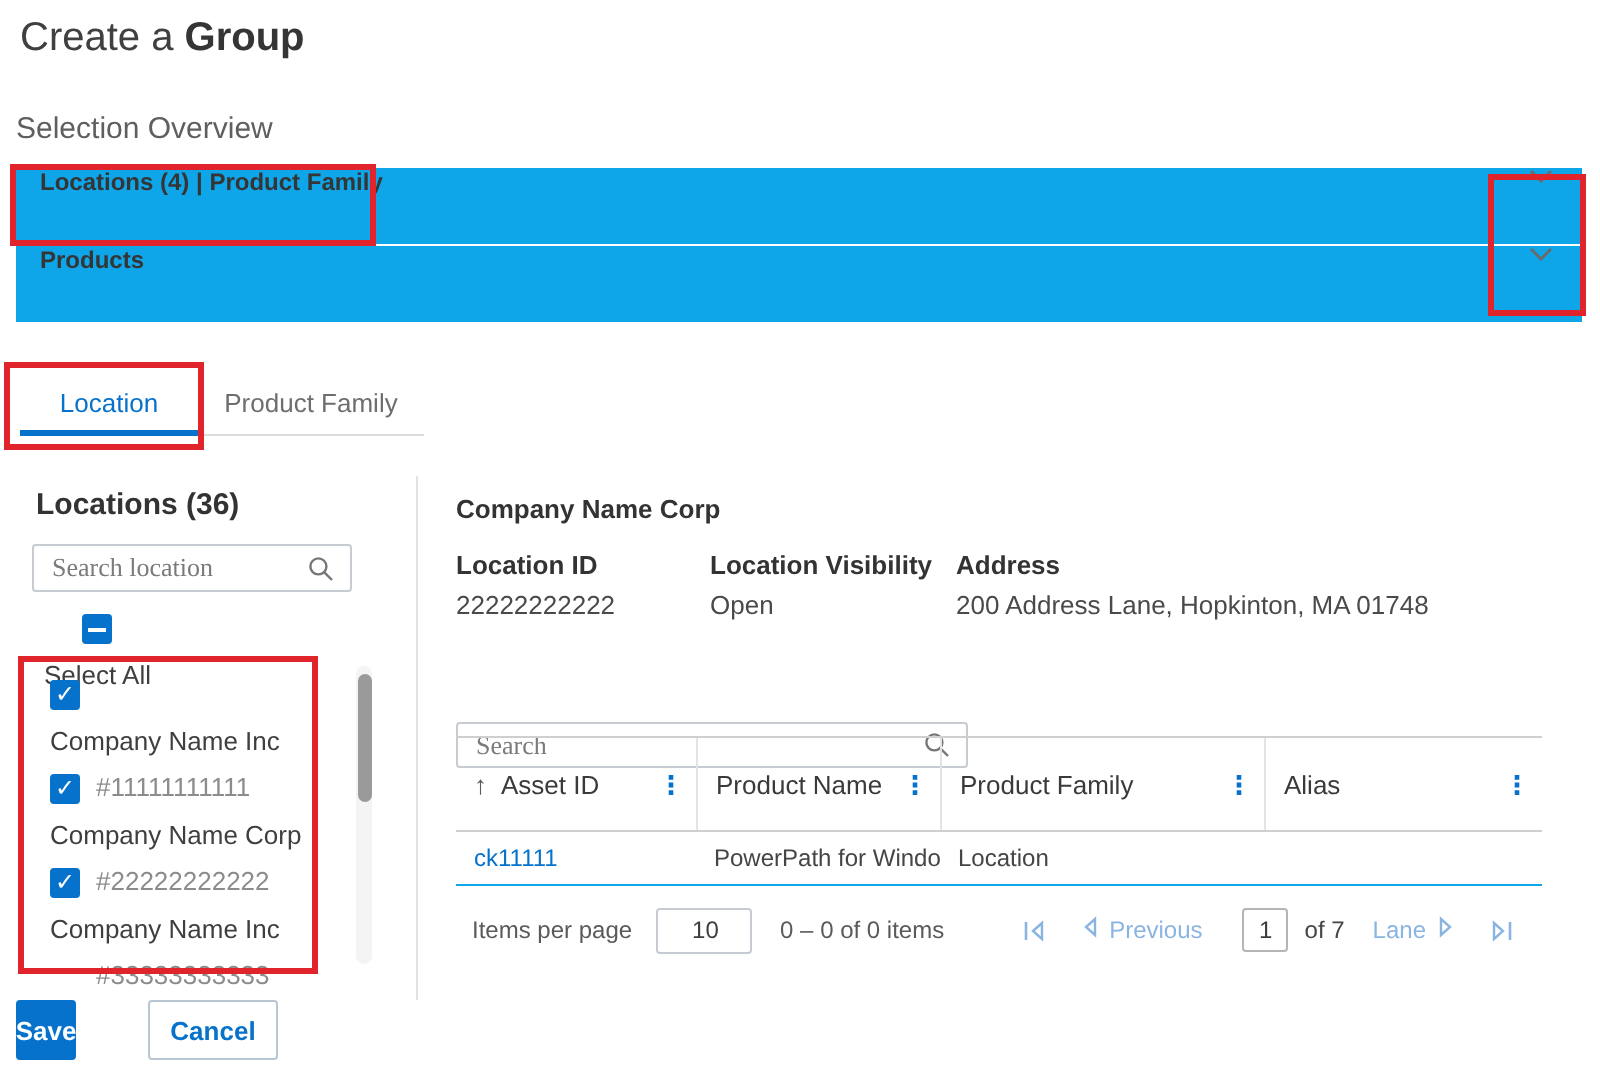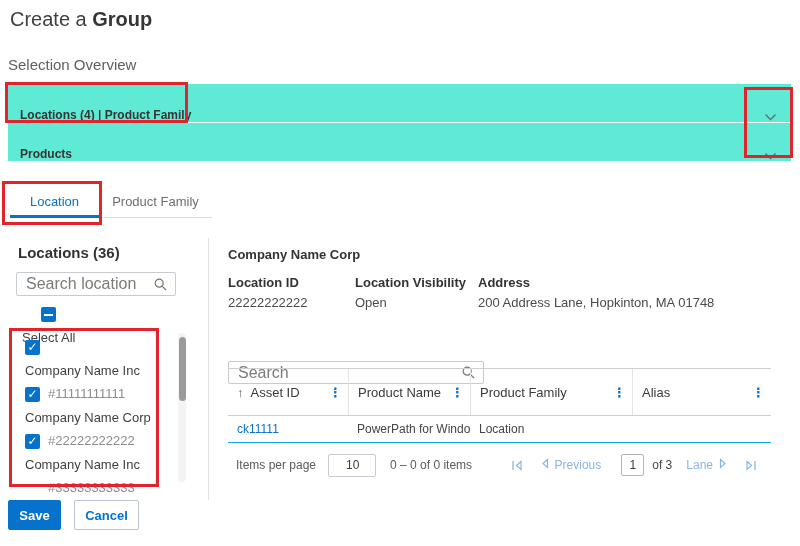--- a/index.html
+++ b/index.html
@@ -9,43 +9,43 @@
     font-family: "Liberation Sans", "DejaVu Sans", sans-serif;
     color: #3d3d3d; overflow: hidden;
   }
   .canvas { position: relative; width: 800px; height: 546px; background:#fff; }
 
   
   .page-title { position:absolute; left:10px; top:8px; font-size:20px; color:#404040; font-weight:400; }
   .page-title b { font-weight:700; color:#353535; }
   .overview-heading { position:absolute; left:8px; top:56px; font-size:15px; color:#5f5f5f; }
 
-  .accordion { position:absolute; left:8px; width:783px; height:38px; background:#5eead4;
-    display:flex; align-items:flex-end; justify-content:space-between; padding:0 14px 0 12px; cursor:pointer; }
+  .accordion { position:absolute; left:8px; width:783px; height:38px; background:#0ea5e9;
+    display:flex; align-items:flex-start; justify-content:space-between; padding:0 14px 0 12px; cursor:pointer; }
   .accordion-label { font-size:12px; font-weight:700; color:#353535; }
   .chev { width:13px; height:9px; display:inline-block; }
   .chev svg { display:block; }
 
   
   .anno { position:absolute; border:3px solid #e1242b; pointer-events:none; z-index:50; }
 
   
   .tab { position:absolute; top:188px; height:27px; display:flex; align-items:center; justify-content:center;
     font-size:13px; cursor:pointer; }
   .tab-location { left:10px; width:89px; color:#0672cb; }
   .tab-product-family { left:99px; width:113px; color:#6e6e6e; }
   .tab-underline { position:absolute; left:10px; top:215px; width:89px; height:3px; background:#0672cb; }
   .tabbar-line { position:absolute; left:99px; top:217px; width:113px; height:1px; background:#dcdcdc; }
 
   
   .loc-heading { position:absolute; left:18px; top:244px; font-size:15px; font-weight:700; color:#333; }
   .search-box { position:absolute; border:1px solid #c6cbd2; border-radius:2px; background:#fff;
     display:flex; align-items:center; }
-  .search-box input { border:none; outline:none; flex:1; min-width:0; font-size:16px; color:#0c4a6e;
-    font-family:Liberation Sans, sans-serif; padding:0 6px 0 9px; background:transparent; }
+  .search-box input { border:none; outline:none; flex:1; min-width:0; font-size:13px; color:#0c4a6e;
+    font-family:Liberation Serif, serif; padding:0 6px 0 9px; background:transparent; }
   .search-box input::placeholder { color:#7b7b7b; opacity:1; }
   .search-box .sicon { flex:0 0 auto; margin-right:8px; display:flex; }
   .loc-search { left:16px; top:272px; width:160px; height:24px; }
 
   .checkbox { width:15px; height:15px; background:#0672cb; border-radius:2px; flex:0 0 auto;
     position:relative; cursor:pointer; }
   .checkbox.checked::after { content:"\2713"; position:absolute; left:0; top:0; width:15px; height:15px;
     color:#fff; font-size:12px; font-weight:700; line-height:15px; text-align:center; }
   .checkbox.indeterminate::after { content:""; position:absolute; left:3px; top:6.5px; width:9px; height:2px; background:#fff; }
 
@@ -57,21 +57,21 @@
   .loc-item .name { font-size:13px; color:#3f3f3f; line-height:15px; }
   .loc-item .sub { font-size:13px; color:#8c8c8c; margin:8px 0 0 23px; }
 
   .scroll-track { position:absolute; left:178px; top:333px; width:8px; height:149px; background:#f4f4f4; border-radius:4px; }
   .scroll-thumb { position:absolute; left:179px; top:337px; width:7px; height:64px; background:#9a9a9a; border-radius:4px; cursor:pointer; }
 
   .v-divider { position:absolute; left:208px; top:238px; width:1px; height:262px; background:#e2e2e2; }
 
   .btn { position:absolute; top:500px; height:30px; border-radius:2px; font-size:13px; font-weight:700;
     display:flex; align-items:center; justify-content:center; cursor:pointer; }
-  .btn-save { left:8px; width:53px; background:#0672cb; color:#fff; border:1px solid #0672cb; }
+  .btn-save { left:8px; width:30px; background:#0672cb; color:#fff; border:1px solid #0672cb; }
   .btn-cancel { left:74px; width:65px; background:#fff; color:#0672cb; border:1px solid #b8c6d4; }
 
   
   .company-name { position:absolute; left:228px; top:247px; font-size:13px; font-weight:700; color:#333; }
   .field-label { position:absolute; top:275px; font-size:13px; font-weight:700; color:#333; }
   .field-value { position:absolute; top:295px; font-size:13px; color:#4a4a4a; }
   .f-0 { left:228px; } .f-1 { left:355px; } .f-2 { left:478px; }
 
   .tbl-search { left:228px; top:329px; width:256px; height:23px; }
 
@@ -241,21 +241,21 @@
         <span class="gap18"></span>
         <span class="prev-group">
           <svg width="8" height="11" viewBox="0 0 8 11">
               <path d="M6.5 1.5 L2 5.5 L6.5 9.5 Z" fill="none" stroke="#8ab5e1" stroke-width="1.2"></path>
             </svg>
           <span class="pg-label">Previous</span>
         </span>
         <span class="gap20"></span>
         <input class="page-input" type="text" value="1" style="">
         <span class="gap8"></span>
-        <span class="of-label">of 3</span>
+        <span class="of-label">of 7</span>
         <span class="gap14"></span>
         <span class="next-group">
           <span class="pg-label">Lane</span>
           <svg width="8" height="11" viewBox="0 0 8 11">
               <path d="M1.5 1.5 L6 5.5 L1.5 9.5 Z" fill="none" stroke="#8ab5e1" stroke-width="1.2"></path>
             </svg>
         </span>
         <span class="gap18"></span>
         <span class="pg-ico">
           <svg width="12" height="11" viewBox="0 0 12 11">

